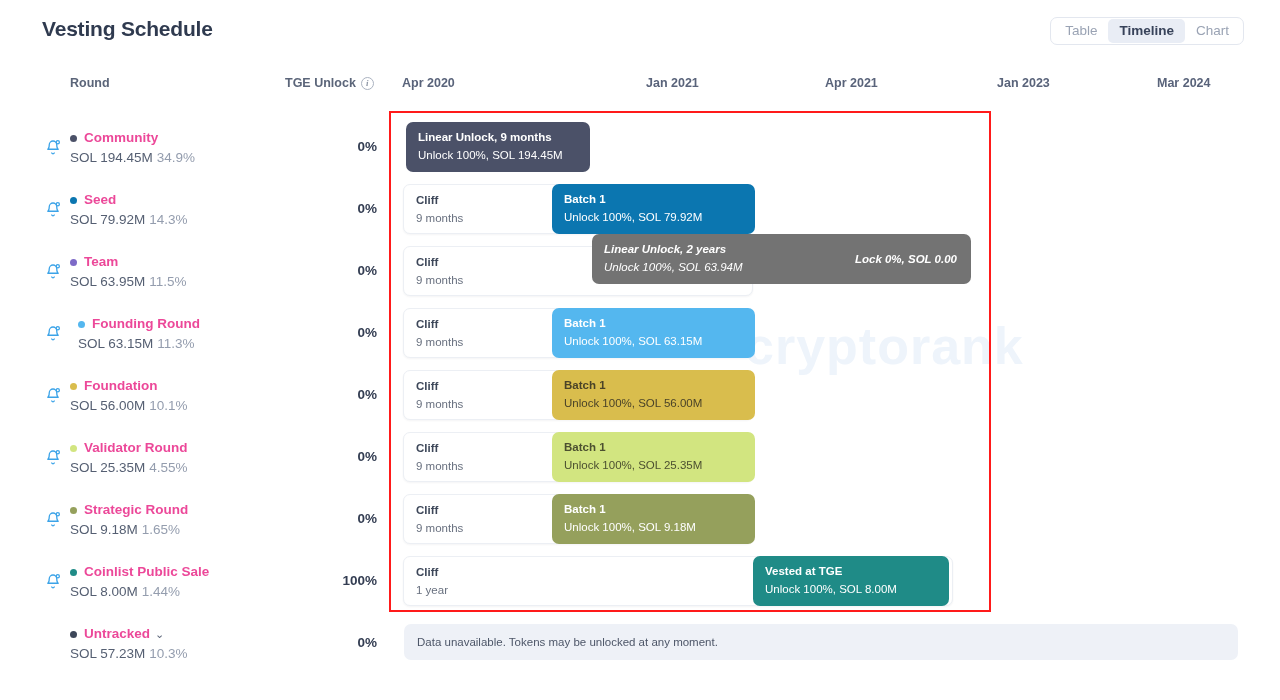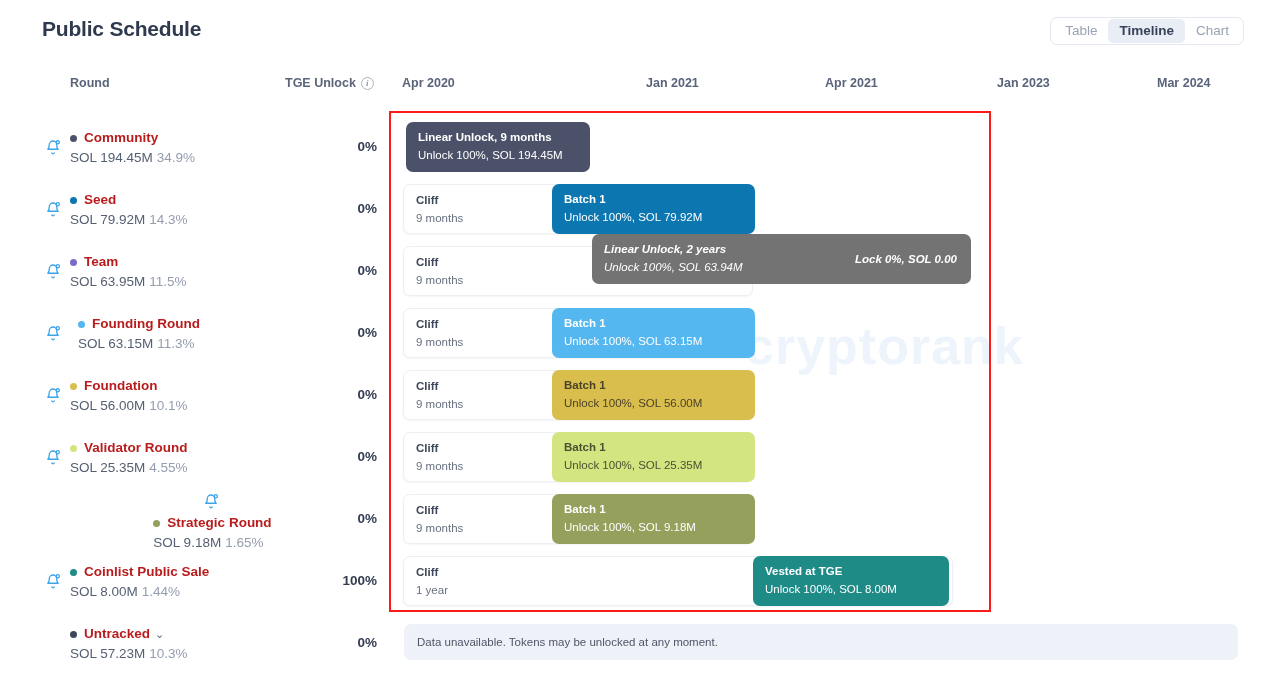--- a/index.html
+++ b/index.html
@@ -65,21 +65,21 @@
     margin-right: 4px;
   }
   .bell svg { display: block; }
   .bell.empty { visibility: hidden; }
   .row-info { flex: 1 1 auto; min-width: 0; }
   .row-name-line {
     display: flex; align-items: center; gap: 7px;
     line-height: 18px;
   }
   .dot { width: 7px; height: 7px; border-radius: 50%; flex: 0 0 7px; }
-  .row-name { font-size: 13.5px; font-weight: 700; color: #b91c1c; white-space: nowrap; }
+  .row-name { font-size: 13.5px; font-weight: 700; color: #ec4899; white-space: nowrap; }
   .caret { font-size: 11px; color: #5b6579; margin-left: -2px; }
   .row-sub { margin-top: 3px; font-size: 13.5px; color: #555f72; white-space: nowrap; }
   .row-sub .pct { color: #949dae; margin-left: 4px; }
   .tge-val {
     position: absolute; left: 285px; width: 92px; text-align: right;
     font-size: 13.5px; font-weight: 700; color: #333d52;
   }
 
   
   .timeline-area { position: absolute; left: 389px; top: 111px; width: 602px; height: 501px; }
@@ -118,21 +118,21 @@
     display: flex; align-items: center; padding-left: 13px;
     font-size: 11.5px; color: #4d5costume;
   }
   .unavail span { font-size: 11.5px; color: #4d5668; font-weight: 500; }
 </style>
 </head>
 <body>
 
 <div class="page">
 
-  <div class="title">Public Schedule</div>
+  <div class="title">Vesting Schedule</div>
 
   <div class="view-toggle" id="view-toggle">
       <div class="tab">Table</div>
       <div class="tab active">Timeline</div>
       <div class="tab">Chart</div>
     </div>
 
   <div class="col-head round">Round</div>
   <div class="col-head tge">
     <span>TGE Unlock</span>
@@ -239,21 +239,21 @@
           </svg>
         </div>
         <div class="row-info">
           <div class="row-name-line">
             <span class="dot" style="background: rgb(210, 229, 128);"></span>
             <span class="row-name">Validator Round</span>
           </div>
           <div class="row-sub"><span>SOL 25.35M</span><span class="pct">4.55%</span></div>
         </div>
       </div>
-      <div class="row-left" style="top: 488px; flex-direction: column;">
+      <div class="row-left" style="top: 488px;">
         <div class="bell">
           <svg width="18" height="18" viewBox="0 0 24 24" fill="none" stroke="#3ba3e8" stroke-width="1.7" stroke-linecap="round" stroke-linejoin="round">
             <path d="M17 9a5 5 0 0 0-10 0c0 5-2 6-2 6h14s-2-1-2-6"></path>
             <path d="M10.3 20a1.9 1.9 0 0 0 3.4 0"></path>
             <circle cx="18.4" cy="5.6" r="2.1" fill="none"></circle>
           </svg>
         </div>
         <div class="row-info">
           <div class="row-name-line">
             <span class="dot" style="background: rgb(149, 160, 92);"></span>

